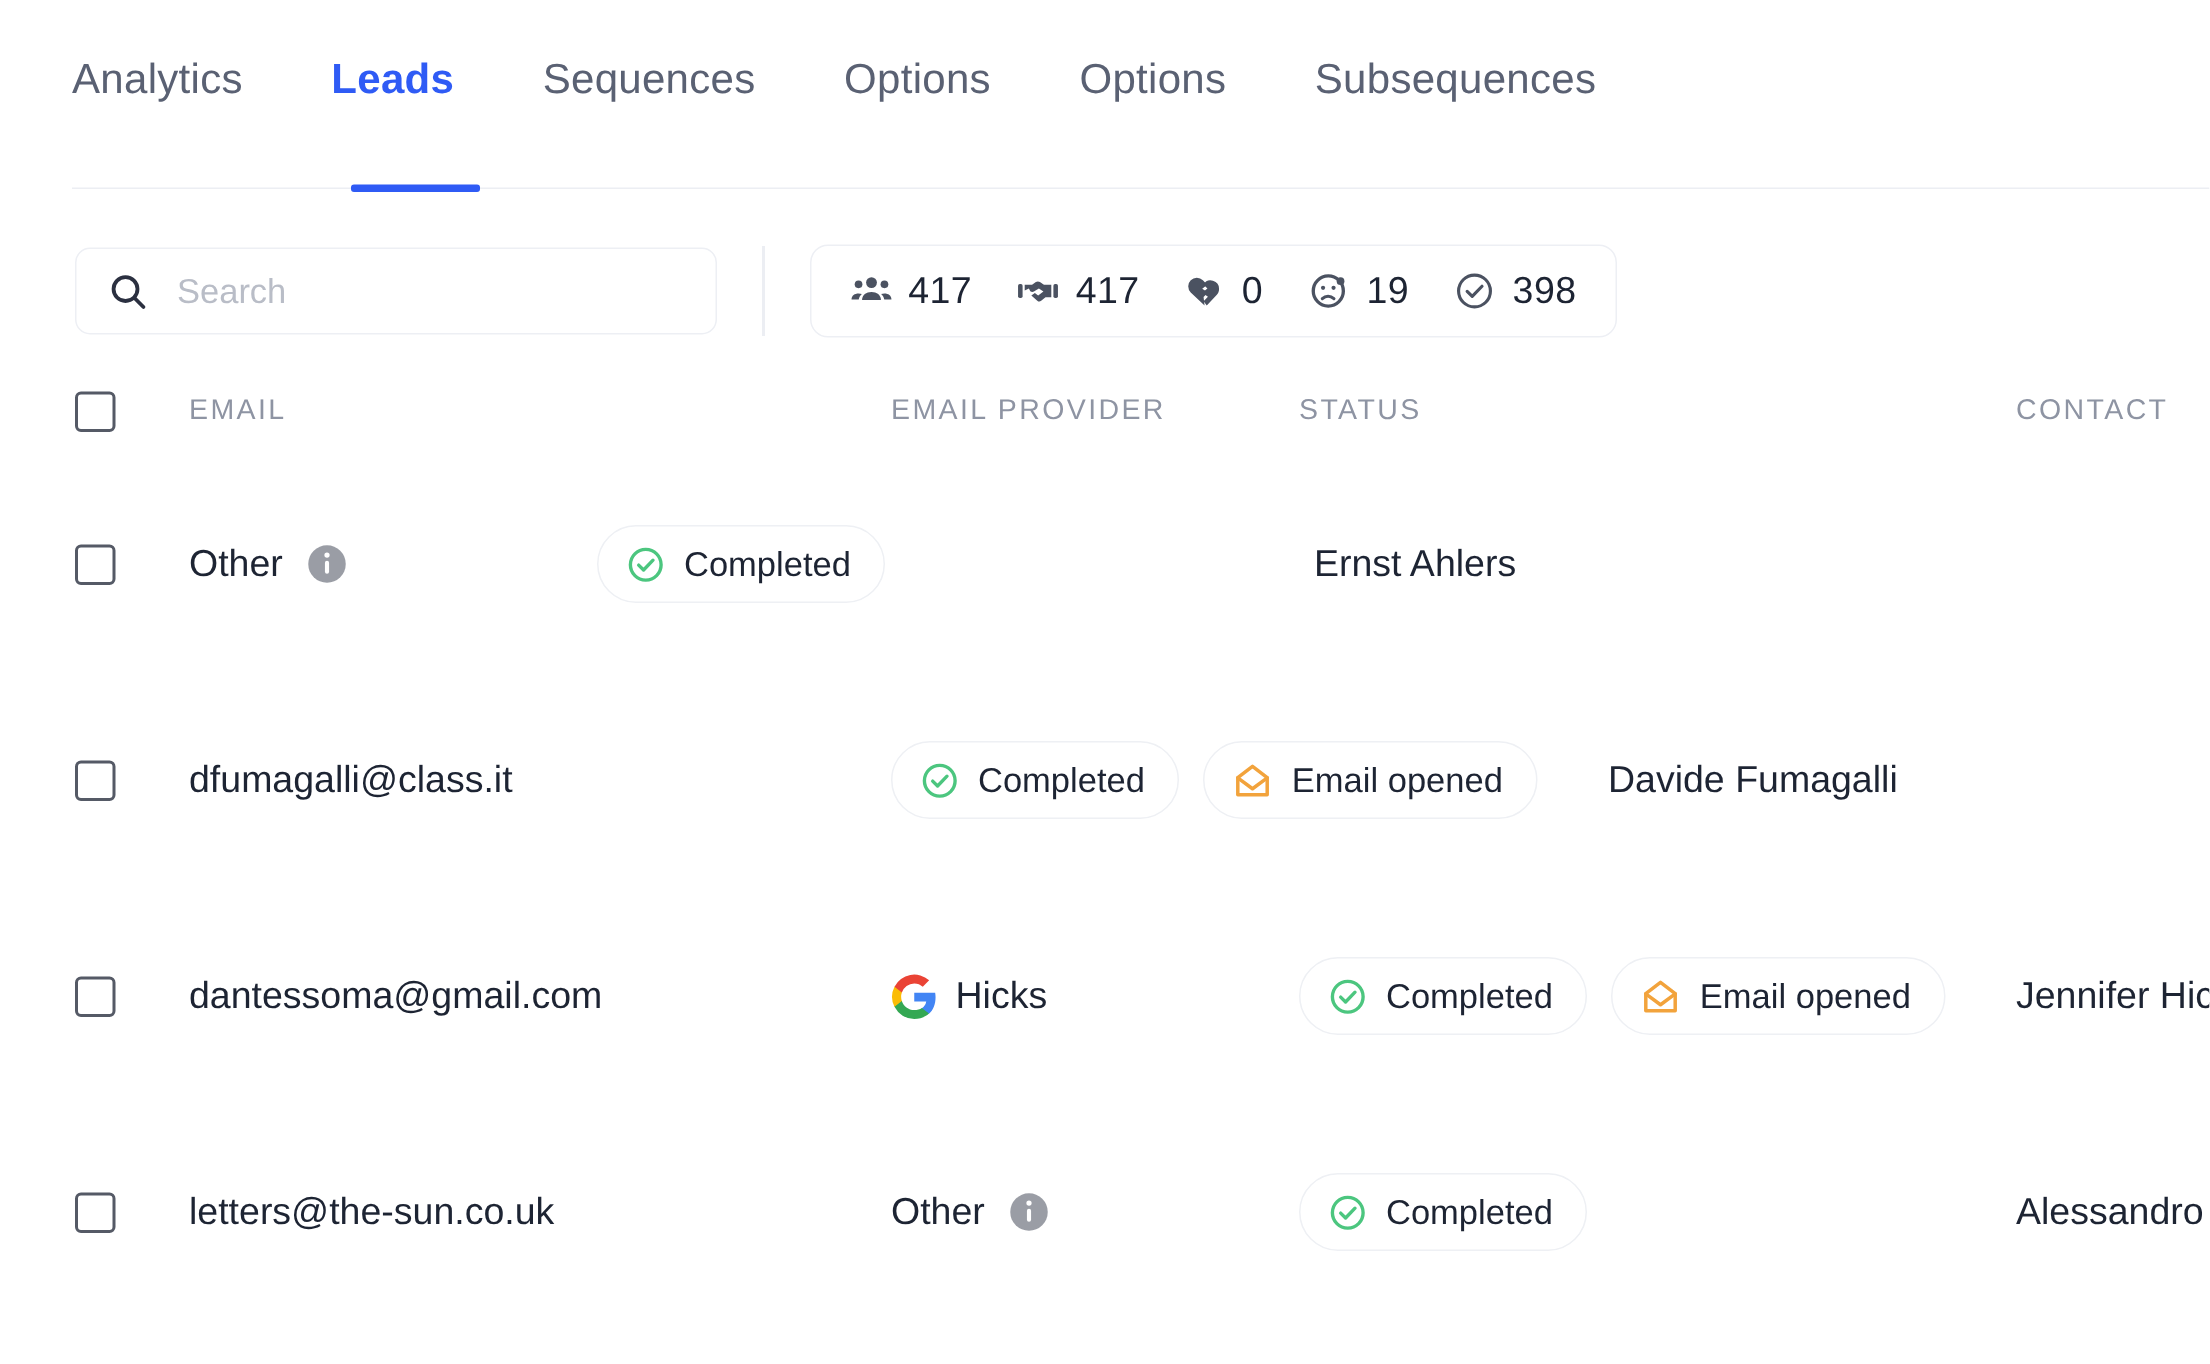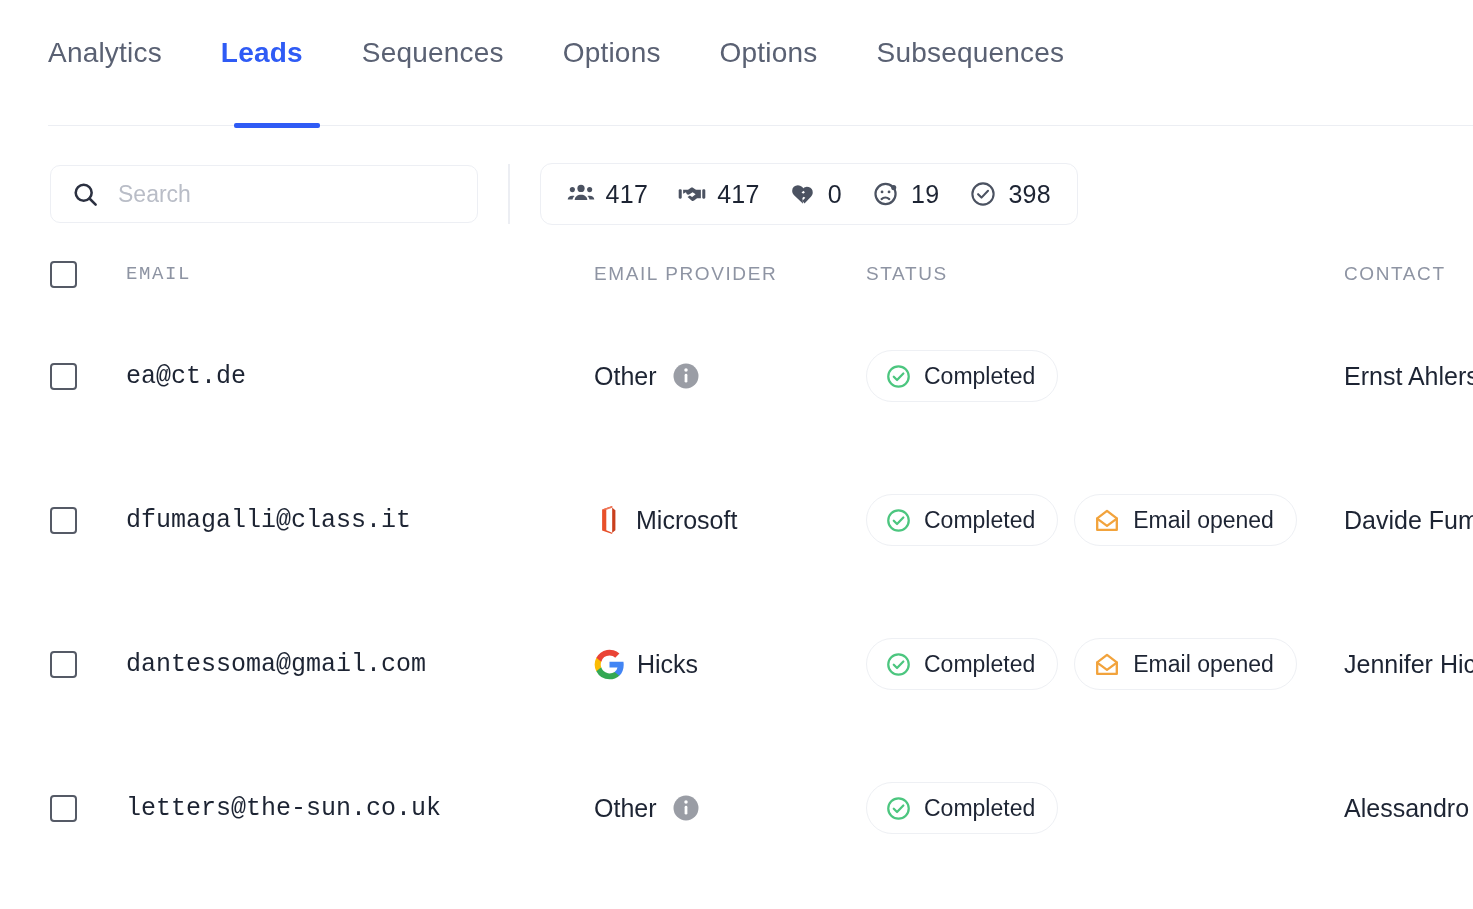--- a/index.html
+++ b/index.html
@@ -116,21 +116,21 @@
     letter-spacing: .3px;
   }
 
   
   .table { padding: 0 0 0 50px; }
   .row {
     display: flex;
     align-items: center;
   }
   .c-check { width: 76px; flex: 0 0 76px; display: flex; align-items: center; }
-  .c-email { width: 468px; flex: 0 0 468px; font-family: Liberation Mono, monospace; }
+  .c-email { width: 468px; flex: 0 0 468px; }
   .c-provider { width: 272px; flex: 0 0 272px; display: flex; align-items: center; }
   .c-status { width: 478px; flex: 0 0 478px; display: flex; align-items: center; gap: 16px; }
   .c-contact { flex: 1 1 auto; overflow: hidden; white-space: nowrap; }
 
   .header-row {
     height: 60px;
     align-items: center;
   }
   .th {
     font-size: 19px;
@@ -279,21 +279,20 @@
     <div class="c-email th">EMAIL</div>
     <div class="c-provider th">EMAIL PROVIDER</div>
     <div class="c-status th">STATUS</div>
     <div class="c-contact th">CONTACT</div>
   </div>
 
   <div class="row data-row">
     <div class="c-check">
       <span class="checkbox"></span>
     </div>
-    <div class="c-email cell-text">ea@ct.de</div>
     <div class="c-provider">
       <span class="provider-name" style="margin-left:0">Other</span>
       <span class="info-icon">
         <svg width="30" height="30" viewBox="0 0 24 24">
           <circle cx="12" cy="12" r="10" fill="#9a9da5"></circle>
           <rect x="10.9" y="10.2" width="2.2" height="7" rx="1.1" fill="#fff"></rect>
           <circle cx="12" cy="7.2" r="1.4" fill="#fff"></circle>
         </svg>
       </span>
     </div>
@@ -309,31 +308,20 @@
       </span>
     </div>
     <div class="c-contact cell-text">Ernst Ahlers</div>
   </div>
 
   <div class="row data-row">
     <div class="c-check">
       <span class="checkbox"></span>
     </div>
     <div class="c-email cell-text">dfumagalli@class.it</div>
-    <div class="c-provider">
-      <span class="provider-logo">
-        <svg width="30" height="32" viewBox="0 0 24 26">
-          <path d="M14.6 1.6 6.4 4.4v17.2l8.2 2.8z" fill="#e8502a"></path>
-          <path d="M14.6 1.6 6.4 4.4l3.4.3 4.8-1.6z" fill="#f0785a"></path>
-          <path d="M9.8 4.7v16.6l4.8 2.1V3.1z" fill="#fff"></path>
-          <path d="M14.6 3.1v20.3l2.6-2V5z" fill="#c93f1d"></path>
-        </svg>
-      </span>
-      <span class="provider-name">Microsoft</span>
-    </div>
     <div class="c-status">
       <span class="badge">
         <span class="badge-icon">
           <svg width="27" height="27" viewBox="0 0 24 24" fill="none">
             <circle cx="12" cy="12" r="9.1" stroke="#4cc67f" stroke-width="2"></circle>
             <path d="M7.8 12.2l2.9 2.9 5.6-5.8" stroke="#4cc67f" stroke-width="2" stroke-linecap="round" stroke-linejoin="round"></path>
           </svg>
         </span>
         <span class="badge-label">Completed</span>
       </span>

